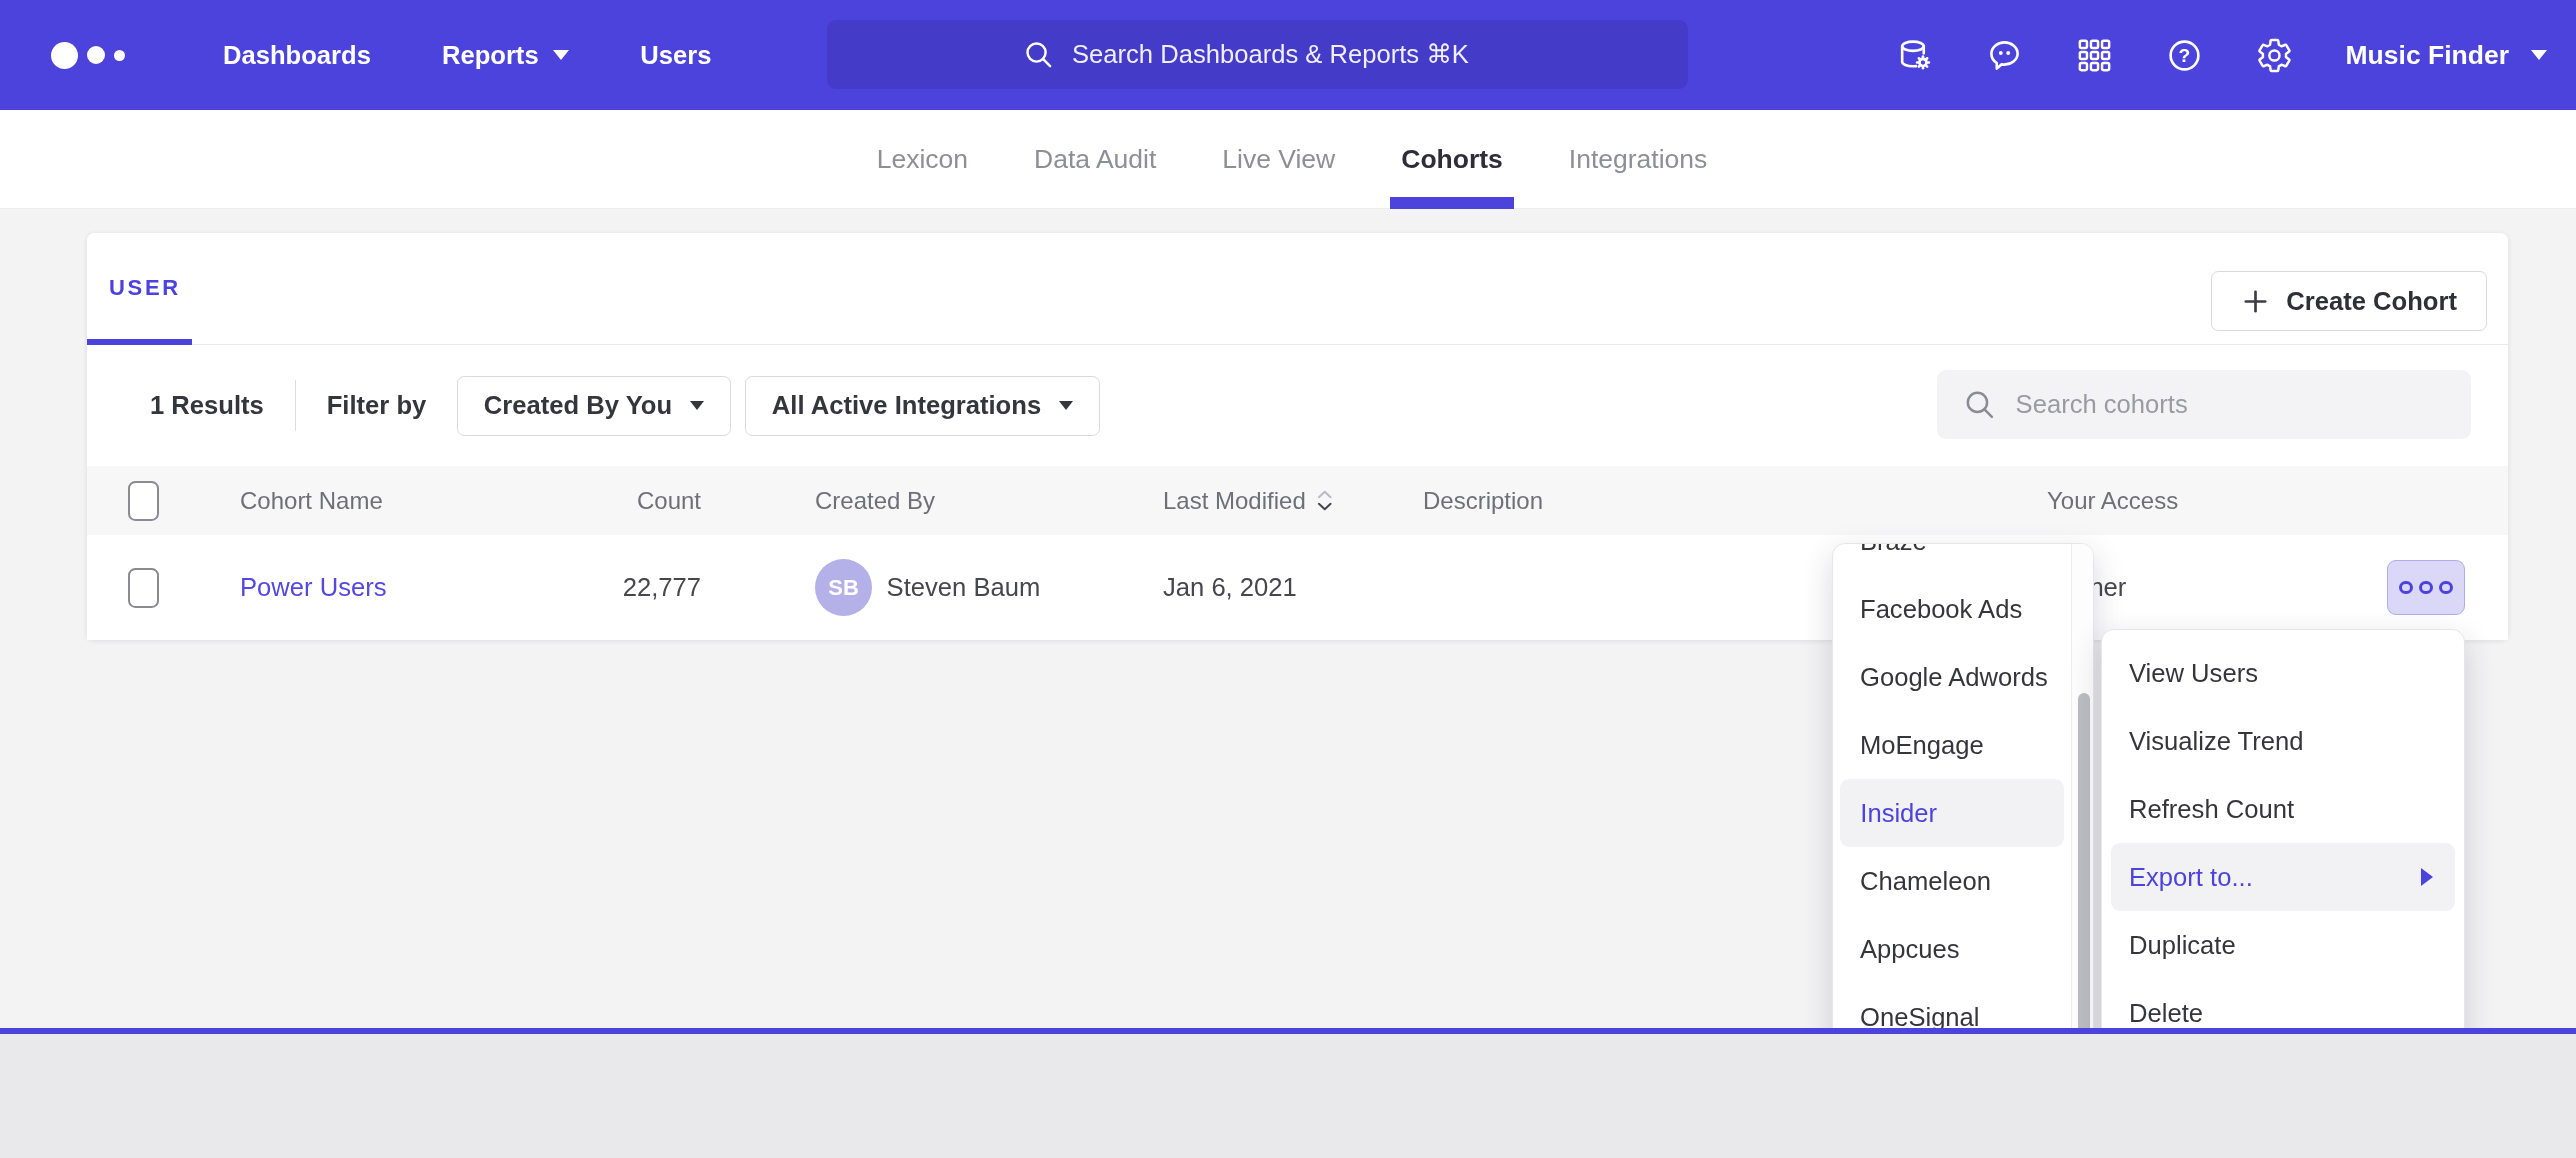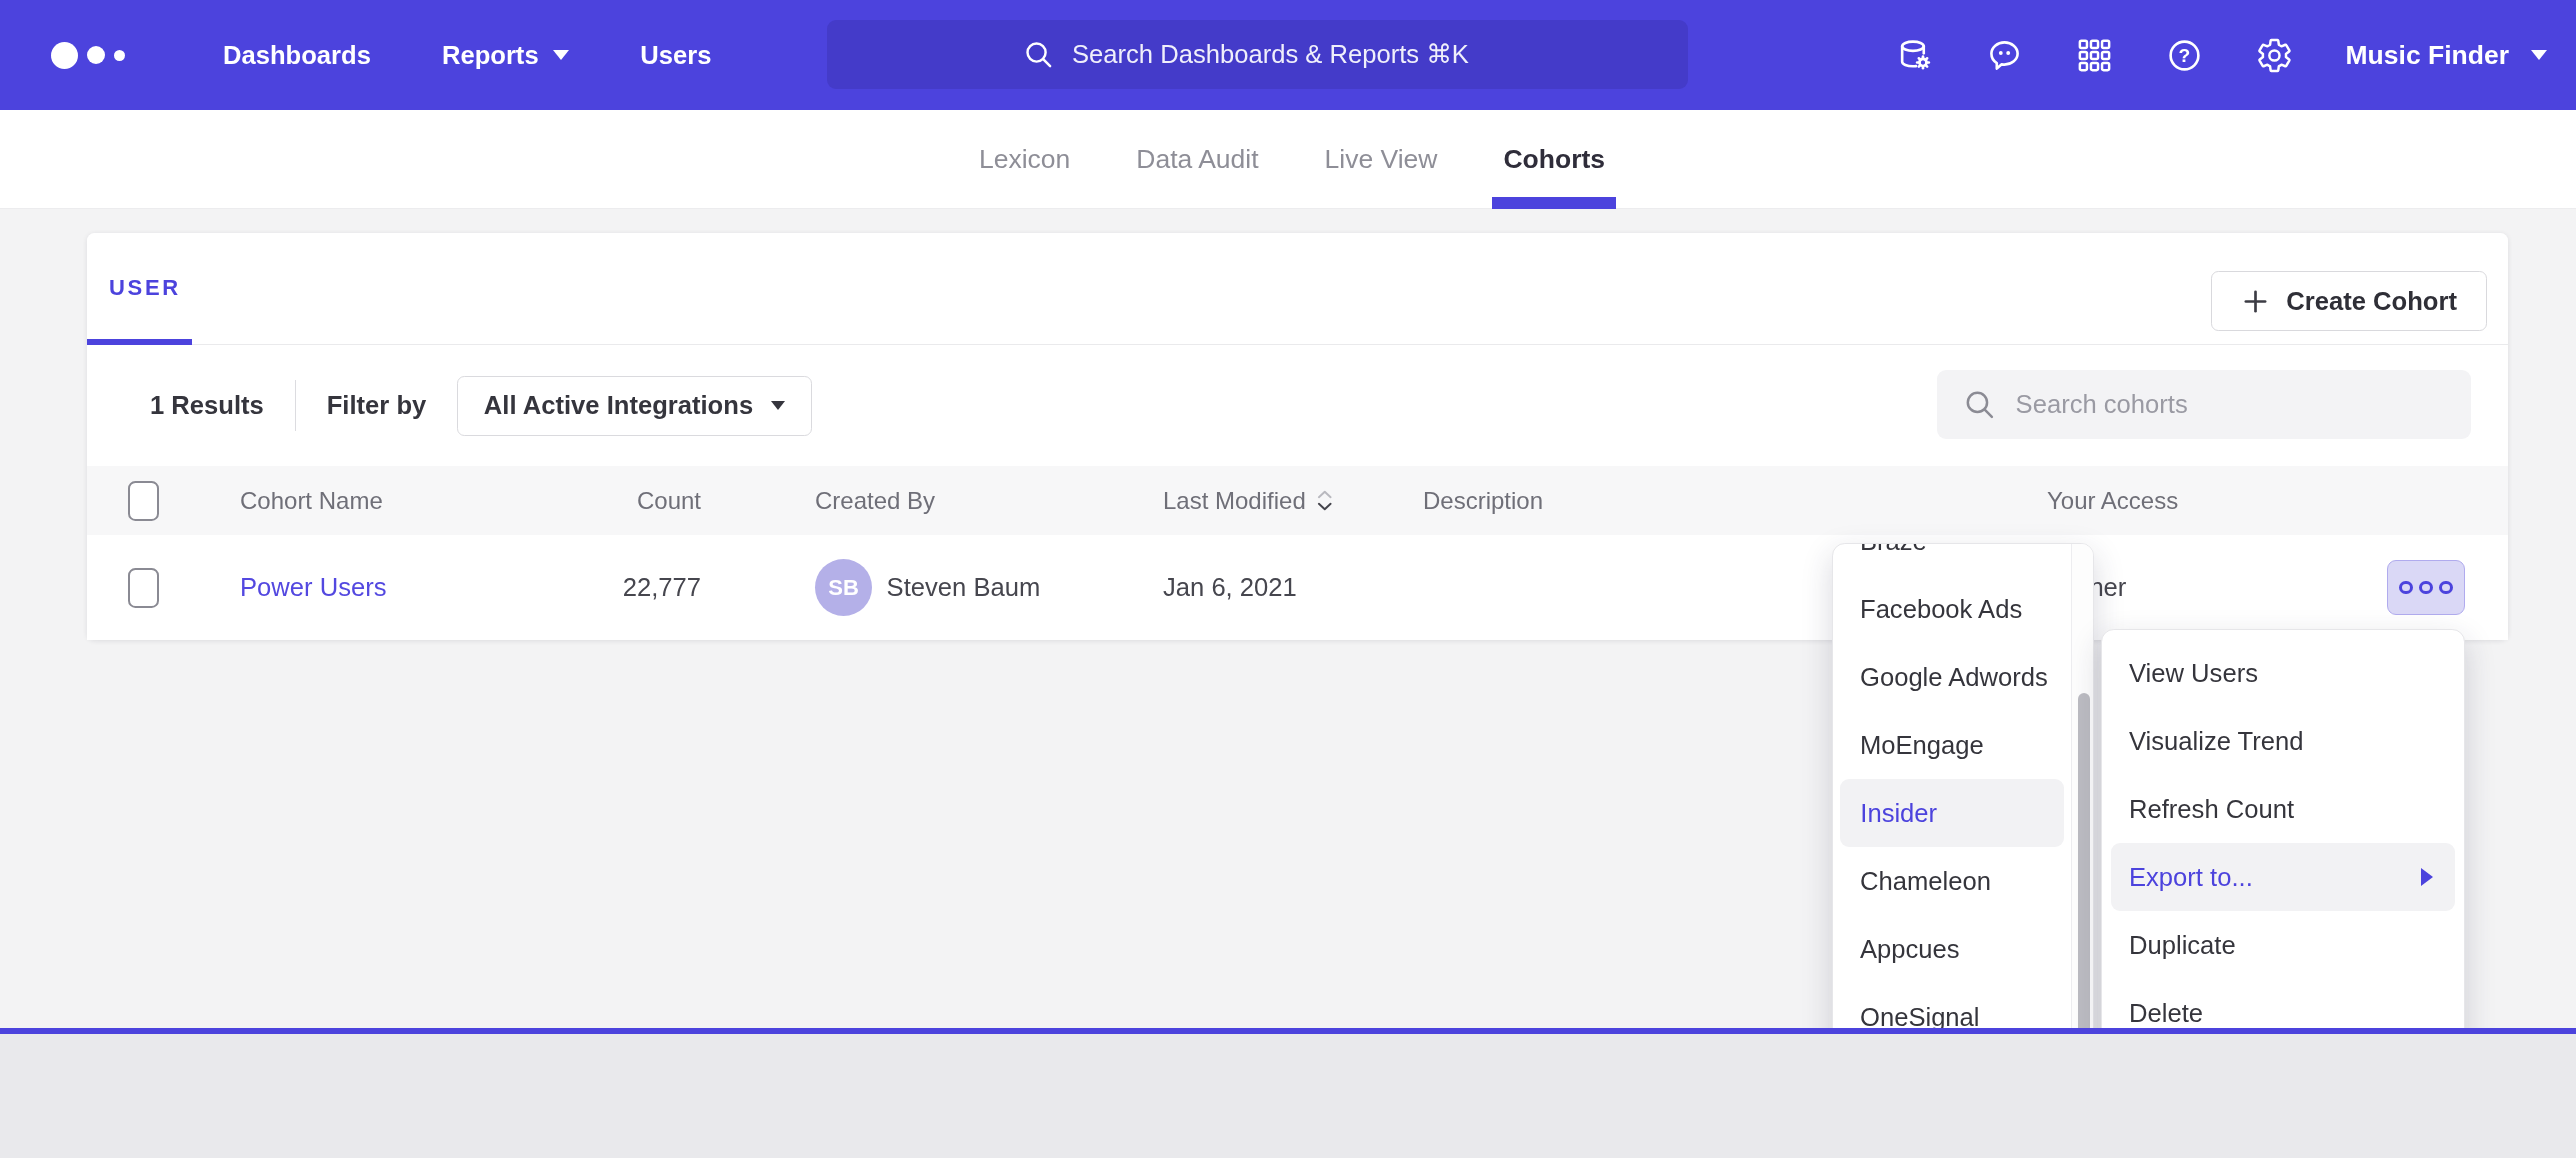--- a/index.html
+++ b/index.html
@@ -198,39 +198,46 @@
       </div>
     <div class="stab">
         <span>Data Audit</span>
       </div>
     <div class="stab">
         <span>Live View</span>
       </div>
     <div class="stab active">
         <span>Cohorts</span>
       </div>
+    <div class="stab">
+        <span>Integrations</span>
+      </div>
   </div>
 
   <div class="card">
 
     <div class="type-tabs">
       <span class="type-tab">USER</span>
       <button class="create-btn">
         <svg width="29" height="29" viewBox="0 0 24 24">
           <line x1="12" y1="4" x2="12" y2="20" stroke="#3c3c44" stroke-width="2.2" stroke-linecap="round"></line>
           <line x1="4" y1="12" x2="20" y2="12" stroke="#3c3c44" stroke-width="2.2" stroke-linecap="round"></line>
         </svg>
         <span>Create Cohort</span>
       </button>
     </div>
 
     <div class="toolbar">
       <span class="results">1 Results</span>
       <span class="vdiv"></span>
       <span class="filter-by">Filter by</span>
+      <button class="filter-btn">
+        <span>Created By You</span>
+        <span class="caret-down"></span>
+      </button>
       <button class="filter-btn">
         <span>All Active Integrations</span>
         <span class="caret-down"></span>
       </button>
       <div class="cohort-search">
         <svg width="33" height="33" viewBox="0 0 24 24">
           <circle cx="10.5" cy="10.5" r="7" fill="none" stroke="#8b8b94" stroke-width="1.8"></circle>
           <line x1="15.8" y1="15.8" x2="21" y2="21" stroke="#8b8b94" stroke-width="1.8" stroke-linecap="round"></line>
         </svg>
         <input placeholder="Search cohorts" style="">

